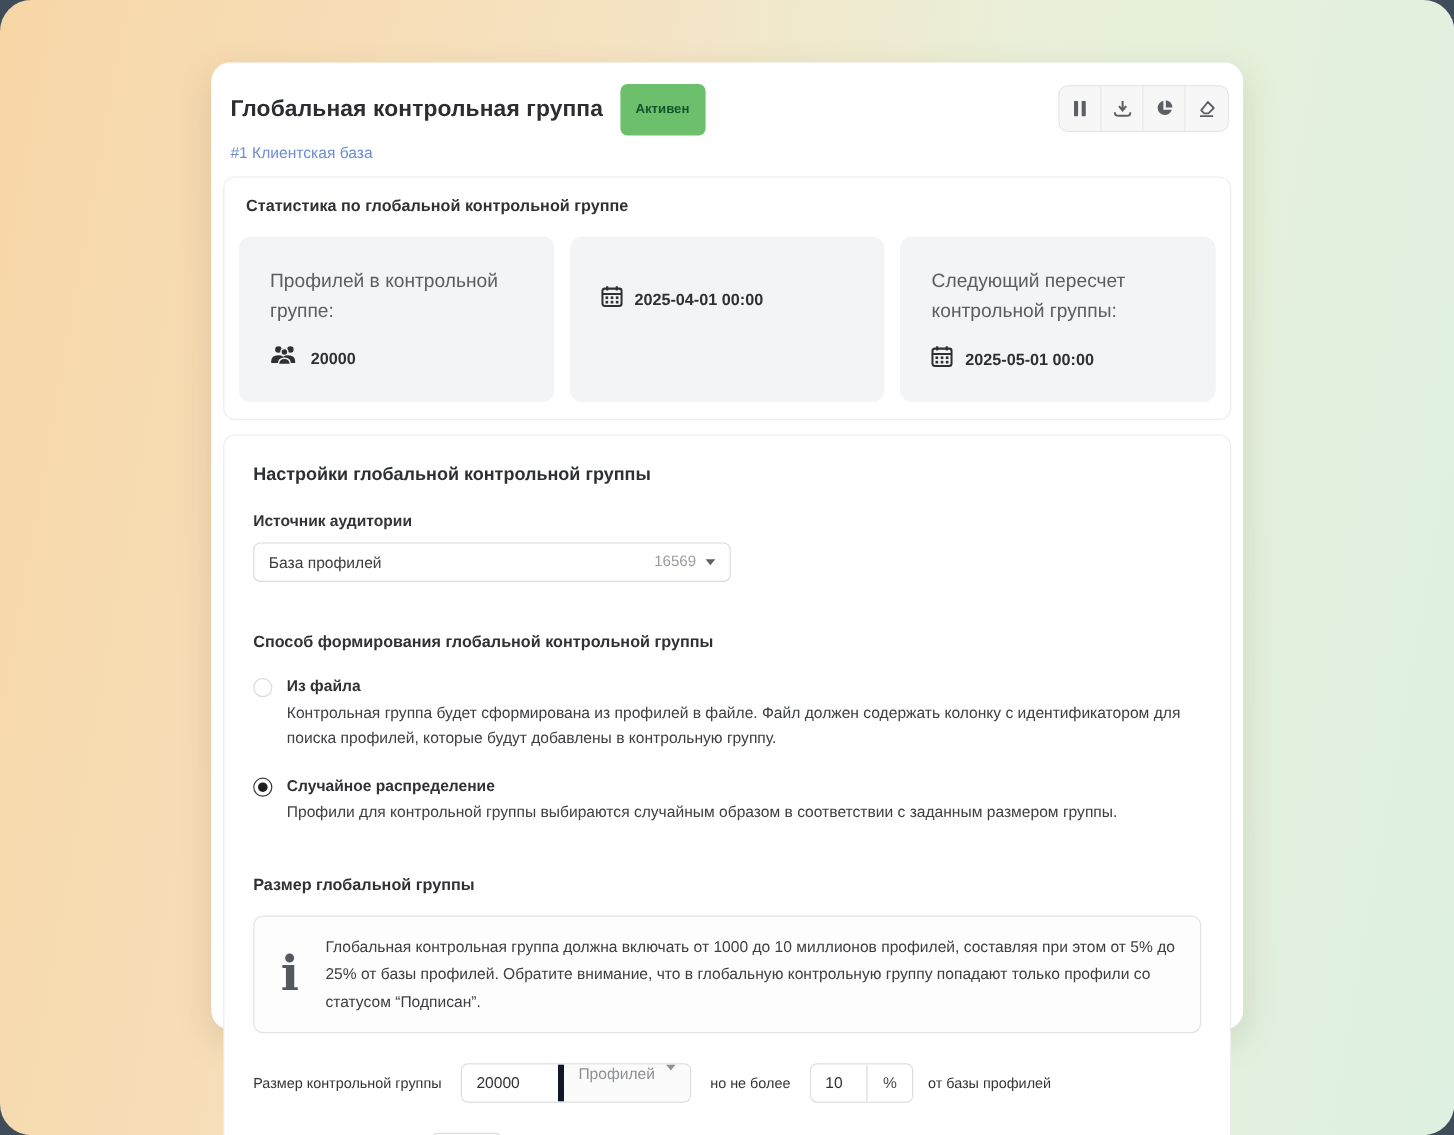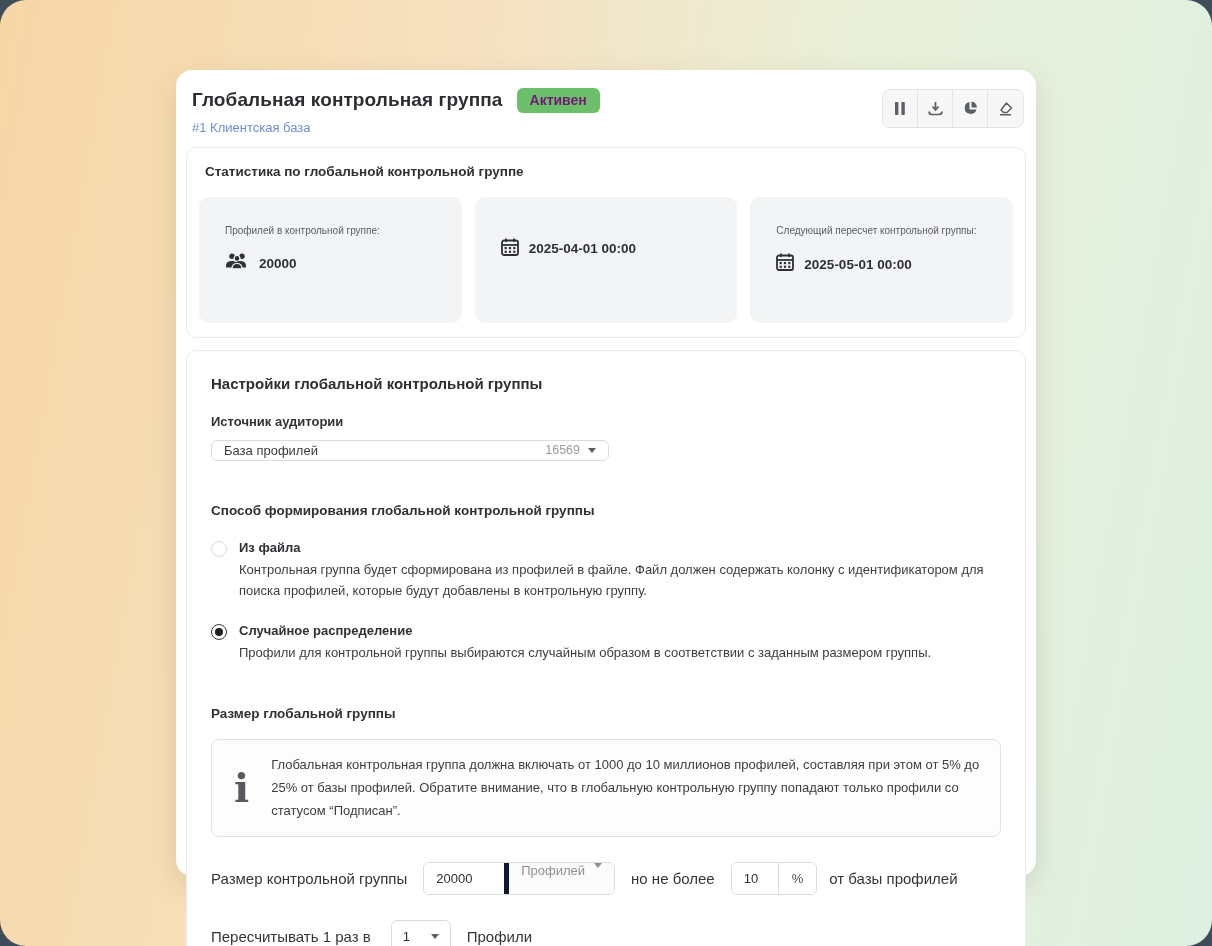--- a/index.html
+++ b/index.html
@@ -9,32 +9,32 @@
     background:#3f4c59;
     position:relative;
     overflow:hidden;
   }
   .bg-panel {
     position:absolute; inset:0;
     border-radius:26px;
     background:linear-gradient(100deg,#f7d6a6 0%, #f6e2c1 36%, #e9f0da 64%, #def0e1 100%);
   }
   .main-card {
-    position:absolute; left:176px; top:70px; width:860px; height:806px;
+    position:absolute; left:176px; top:52px; width:860px; height:806px;
     background:#ffffff; border-radius:16px;
     box-shadow:0 10px 28px rgba(110,95,60,.18);
   }
   
   .card-header { padding:18px 12px 12px 16px; display:flex; align-items:flex-start; justify-content:space-between; }
   .title-block { }
   .title-row { display:flex; align-items:center; gap:14px; }
   .page-title { font-size:19px; font-weight:bold; color:#2b2d30; letter-spacing:.1px; }
   .status-badge {
-    background:#6cc06b; color:#701a75; font-size:14px; font-weight:bold;
-    padding:4px 13px; border-radius:6px; line-height:1.2;
+    background:#6cc06b; color:#14532d; font-size:11px; font-weight:bold;
+    padding:15px 13px; border-radius:6px; line-height:1.2;
   }
   .subtitle { margin-top:7px; font-size:13px; color:#6d8cd3; cursor:pointer; }
   .btn-group {
     display:flex; border:1px solid #e4e4e4; border-radius:8px; overflow:hidden; background:#f7f7f7; margin-top:1px;
   }
   .icon-btn {
     width:35px; height:37px; display:flex; align-items:center; justify-content:center;
     border-right:1px solid #e4e4e4; cursor:pointer; background:#f7f7f7;
   }
   .icon-btn:last-child { border-right:none; }
@@ -42,29 +42,29 @@
   
   .inner-card {
     margin:0 10px; border:1px solid #ececec; border-radius:10px; background:#fff;
   }
   .stats-card { padding:14px 12px 14px 12px; }
   .section-heading { font-size:13.5px; font-weight:bold; color:#2f3134; padding:2px 4px 0 6px; }
   .stat-tiles { display:flex; gap:13px; margin-top:18px; }
   .stat-tile {
     flex:1; background:#f3f4f5; border-radius:10px; padding:26px 26px 24px 26px; min-height:126px;
   }
-  .stat-label { font-size:10px; color:#5a5d61; line-height:1.55; max-width:220px; }
+  .stat-label { font-size:16px; color:#5a5d61; line-height:1.55; max-width:220px; }
   .stat-value-row { display:flex; align-items:center; gap:10px; margin-top:15px; }
   .stat-value { font-size:13.5px; font-weight:bold; color:#2e3033; }
   
   .settings-card { margin-top:12px; padding:24px 24px 26px 24px; }
   .settings-heading { font-size:15px; font-weight:bold; color:#2d2f32; }
   .field-label { font-size:13px; font-weight:bold; color:#313336; margin-top:22px; }
   .select-box {
-    margin-top:11px; width:398px; height:21px; border:1px solid #dcdcdc; border-radius:6px;
+    margin-top:11px; width:398px; height:33px; border:1px solid #dcdcdc; border-radius:6px;
     display:flex; align-items:center; padding:0 12px; cursor:pointer; background:#fff;
   }
   .select-box .sel-text { font-size:13px; color:#3a3c3f; flex:1; }
   .select-box .sel-count { font-size:12.5px; color:#9a9da1; margin-right:8px; }
   .caret { width:0; height:0; border-left:4.5px solid transparent; border-right:4.5px solid transparent; border-top:5px solid #5d6063; }
   .sub-heading { font-size:13.5px; font-weight:bold; color:#2f3134; margin-top:42px; }
   .radio-option { display:flex; gap:12px; margin-top:22px; }
   .radio-circle {
     width:16px; height:16px; border-radius:50%; border:1.5px solid #3a3c3f; flex:none; margin-top:1px;
     display:flex; align-items:center; justify-content:center; cursor:pointer; background:#fff;
@@ -74,21 +74,21 @@
   .radio-texts { }
   .radio-label { font-size:13px; font-weight:bold; color:#2f3134; }
   .radio-desc { font-size:13px; color:#3c3e41; margin-top:5px; line-height:1.6; max-width:800px; }
   .info-box {
     margin-top:18px; border:1px solid #e3e3e3; border-radius:8px; background:#fdfdfd;
     display:flex; gap:22px; padding:14px 20px 14px 22px; align-items:center;
   }
   .info-glyph { font-family:"DejaVu Serif", serif; font-size:40px; font-weight:bold; color:#55585c; line-height:1; }
   .info-text { font-size:13px; color:#3c3e41; line-height:1.75; }
   .form-row { display:flex; align-items:center; margin-top:25px; }
-  .row-label { font-size:15px; color:#333538; }
+  .row-label { font-size:12px; color:#333538; }
   .input-group { display:flex; border:1px solid #dcdcdc; border-radius:6px; overflow:hidden; height:33px; }
   .num-input {
     border:none; outline:none; width:80px; padding:0 12px; font-size:13px; color:#2f3134;
     font-family:"Liberation Sans", sans-serif;
   }
   .unit-select {
     display:flex; align-items:flex-start; gap:9px; padding:0 12px; border-left:5px solid #0f172a;
     background:#fbfbfb; cursor:pointer;
   }
   .unit-select span { font-size:13px; color:#8d9094; }

